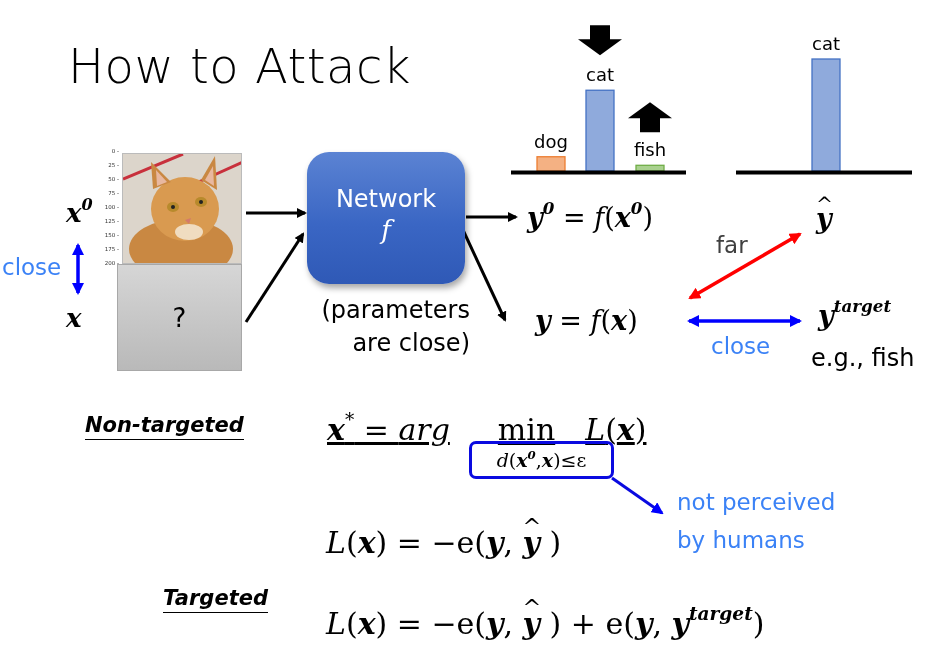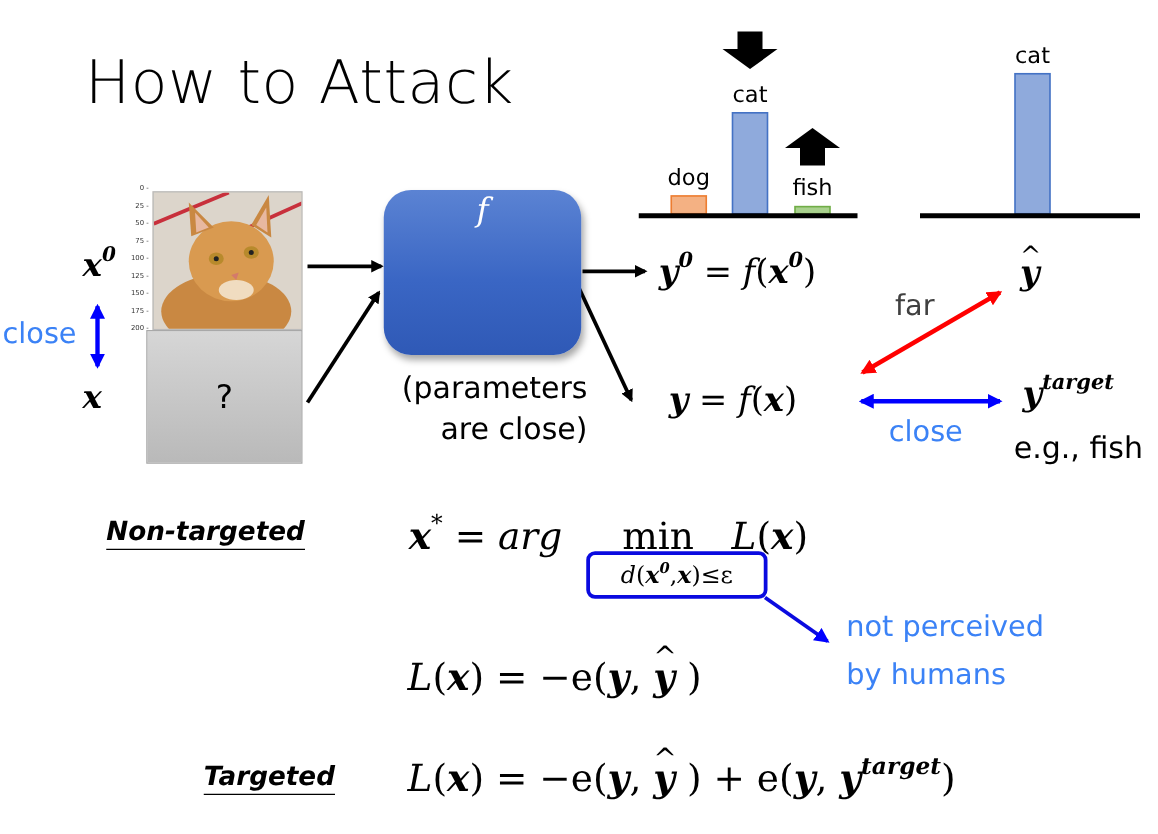--- a/index.html
+++ b/index.html
@@ -123,20 +123,21 @@
     <circle cx="78" cy="48" r="2" fill="#222"></circle>
     <polygon points="62,66 68,64 66,70" fill="#d47a6a"></polygon>
     <ellipse cx="66" cy="78" rx="14" ry="8" fill="#f0dcc0"></ellipse>
   </svg>
 </div>
 <div class="abs qbox">
   <span>?</span>
 </div>
 
 <div class="abs netbox">
+  <span class="n1">Network</span>
   <span class="n2">f</span>
 </div>
 <div class="abs lbl" style="left:310px; top:294px; font-size:24px; text-align:right; width:160px; line-height:33px;">
   <span>(parameters</span><br>
   <span>are close)</span>
 </div>
 
 <div class="abs math" style="left:527px; top:202px; font-size:27px;"><b>y</b><sup><b>0</b></sup><span> = </span><i>f</i><span>(</span><b>x</b><sup><b>0</b></sup><span>)</span></div>
 
 <div class="abs math" style="left:535px; top:305px; font-size:27px;"><b>y</b><span> = </span><i>f</i><span>(</span><b>x</b><span>)</span></div>
@@ -144,26 +145,26 @@
 <div class="abs math" style="left:816px; top:203px; font-size:27px;"><span style="position:relative; display:inline-block;"><span class="hatc">^</span><b>y</b></span></div>
 
 <div class="abs lbl red" style="left:716px; top:232px; font-size:23px;">far</div>
 <div class="abs lbl blue" style="left:711px; top:333px; font-size:23px;">close</div>
 
 <div class="abs math" style="left:818px; top:300px; font-size:27px;"><b>y</b><sup><b>target</b></sup></div>
 <div class="abs lbl" style="left:811px; top:344px; font-size:24px;">e.g., fish</div>
 
 <div class="abs section" style="left:85px; top:413px;">Non-targeted</div>
 
-<div class="abs math" style="left:327px; top:412px; font-size:30px;"><b>x</b><sup>*</sup><span> = </span><i>arg</i><span style="display:inline-block; width:48px;"></span><span>min</span><span style="display:inline-block; width:30px;"></span><i>L</i><span>(</span><b>x</b><span>)</span></div>
+<div class="abs math" style="left:327px; top:412px; font-size:30px;text-decoration:underline;"><b>x</b><sup>*</sup><span> = </span><i>arg</i><span style="display:inline-block; width:48px;"></span><span>min</span><span style="display:inline-block; width:30px;"></span><i>L</i><span>(</span><b>x</b><span>)</span></div>
 
 <div class="abs constraint"><i>d</i><span>(</span><b>x</b><sup><b>0</b></sup><span>,</span><b>x</b><span>)</span><span>≤ε</span></div>
 
 <div class="abs lbl blue" style="left:677px; top:483px; font-size:23px; line-height:38px;">
   <span>not perceived</span><br>
   <span>by humans</span>
 </div>
 
 <div class="abs math" style="left:326px; top:525px; font-size:30px;"><i>L</i><span>(</span><b>x</b><span>)</span><span> = −e(</span><b>y</b><span>, </span><span style="position:relative; display:inline-block;"><span class="hatc">^</span><b>y</b></span><span> )</span></div>
 
-<div class="abs section" style="left:163px; top:609px;font-style:italic;">Targeted</div>
+<div class="abs section" style="left:163px; top:586px;font-style:italic;">Targeted</div>
 
 <div class="abs math" style="left:326px; top:606px; font-size:30px;"><i>L</i><span>(</span><b>x</b><span>)</span><span> = −e(</span><b>y</b><span>, </span><span style="position:relative; display:inline-block;"><span class="hatc">^</span><b>y</b></span><span> ) + e(</span><b>y</b><span>, </span><b>y</b><sup><b>target</b></sup><span>)</span></div>
 
 </body></html>

